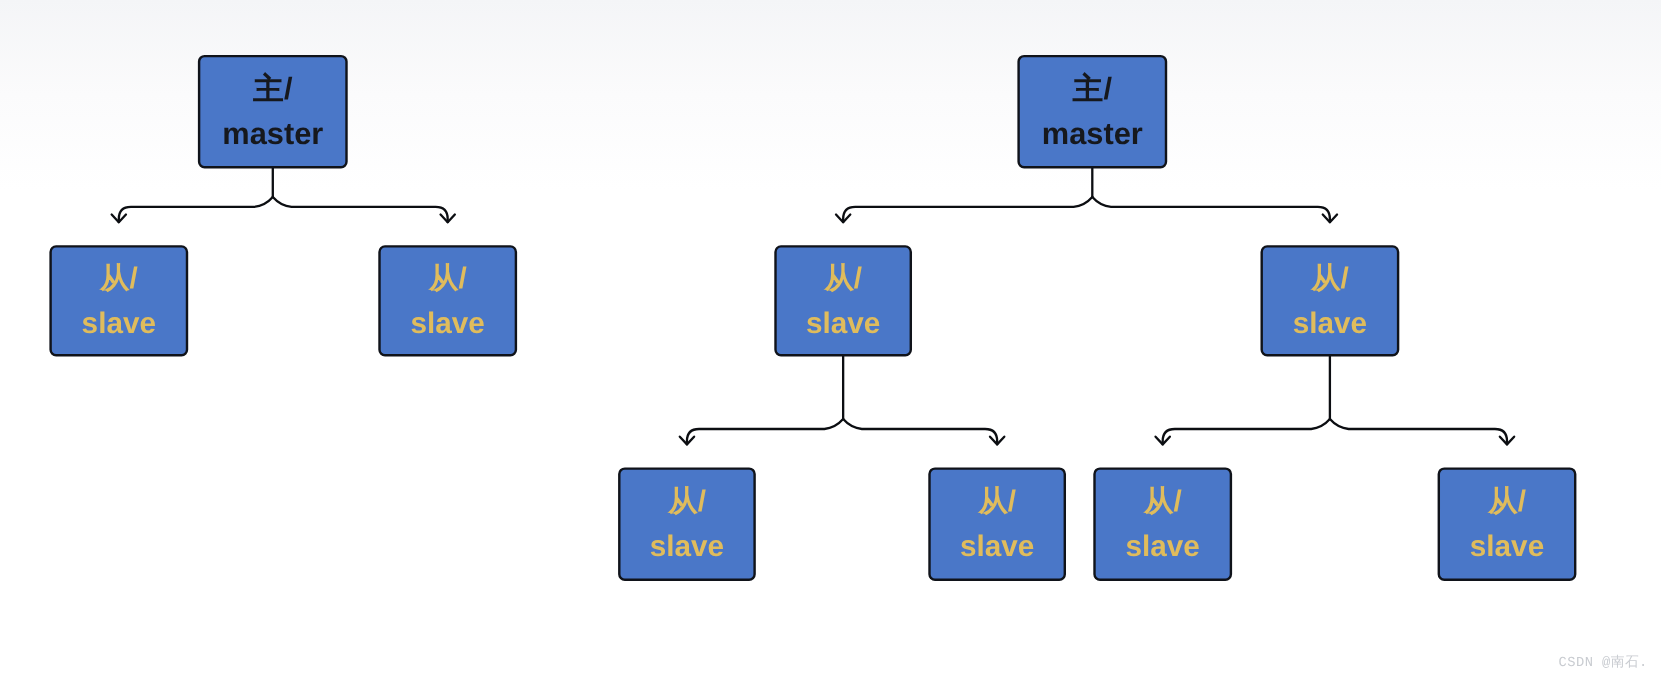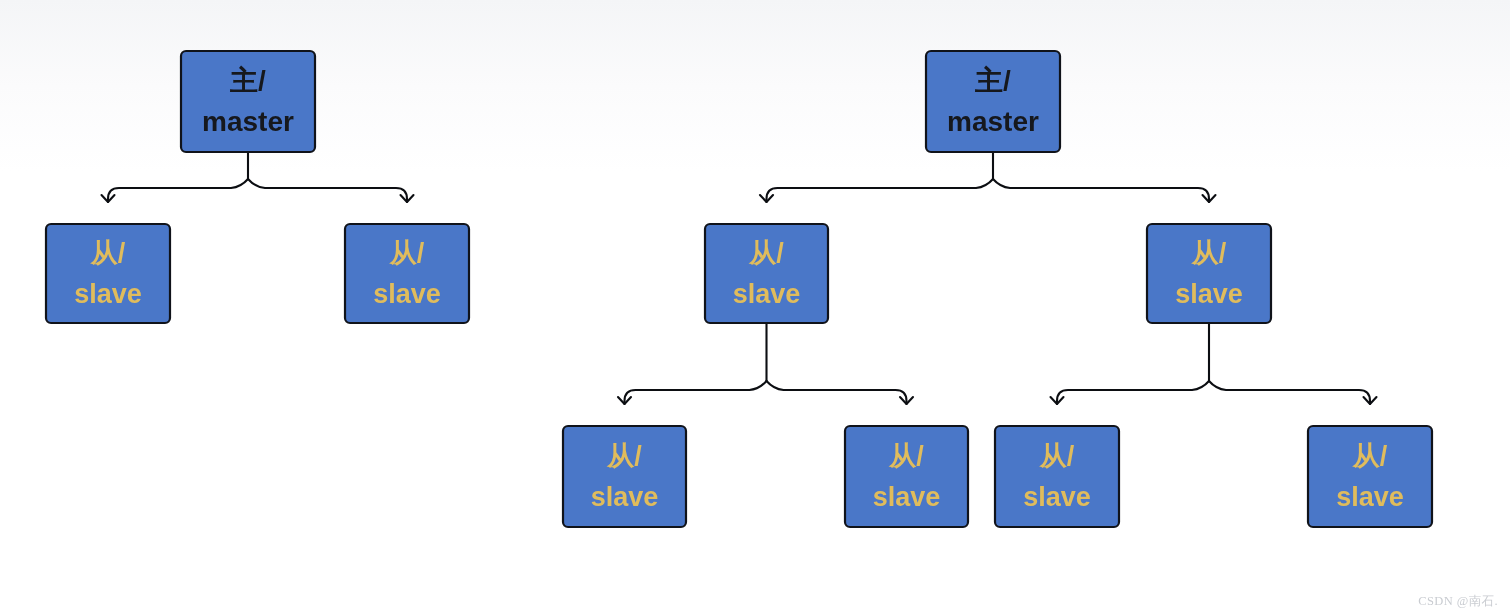--- a/index.html
+++ b/index.html
@@ -59,21 +59,21 @@
     fill: none;
     stroke: #0c0e12;
     stroke-width: 2.1;
     stroke-linecap: round;
     stroke-linejoin: round;
   }
   .watermark {
     position: absolute;
     right: 12px;
     bottom: 6px;
-    font-family: Liberation Serif, serif;
+    font-family: Liberation Mono, monospace;
     font-size: 12.5px;
     color: #c9ccd1;
     letter-spacing: 0.4px;
     white-space: nowrap;
     user-select: none;
   }
 </style>
 </head>
 <body>
 

